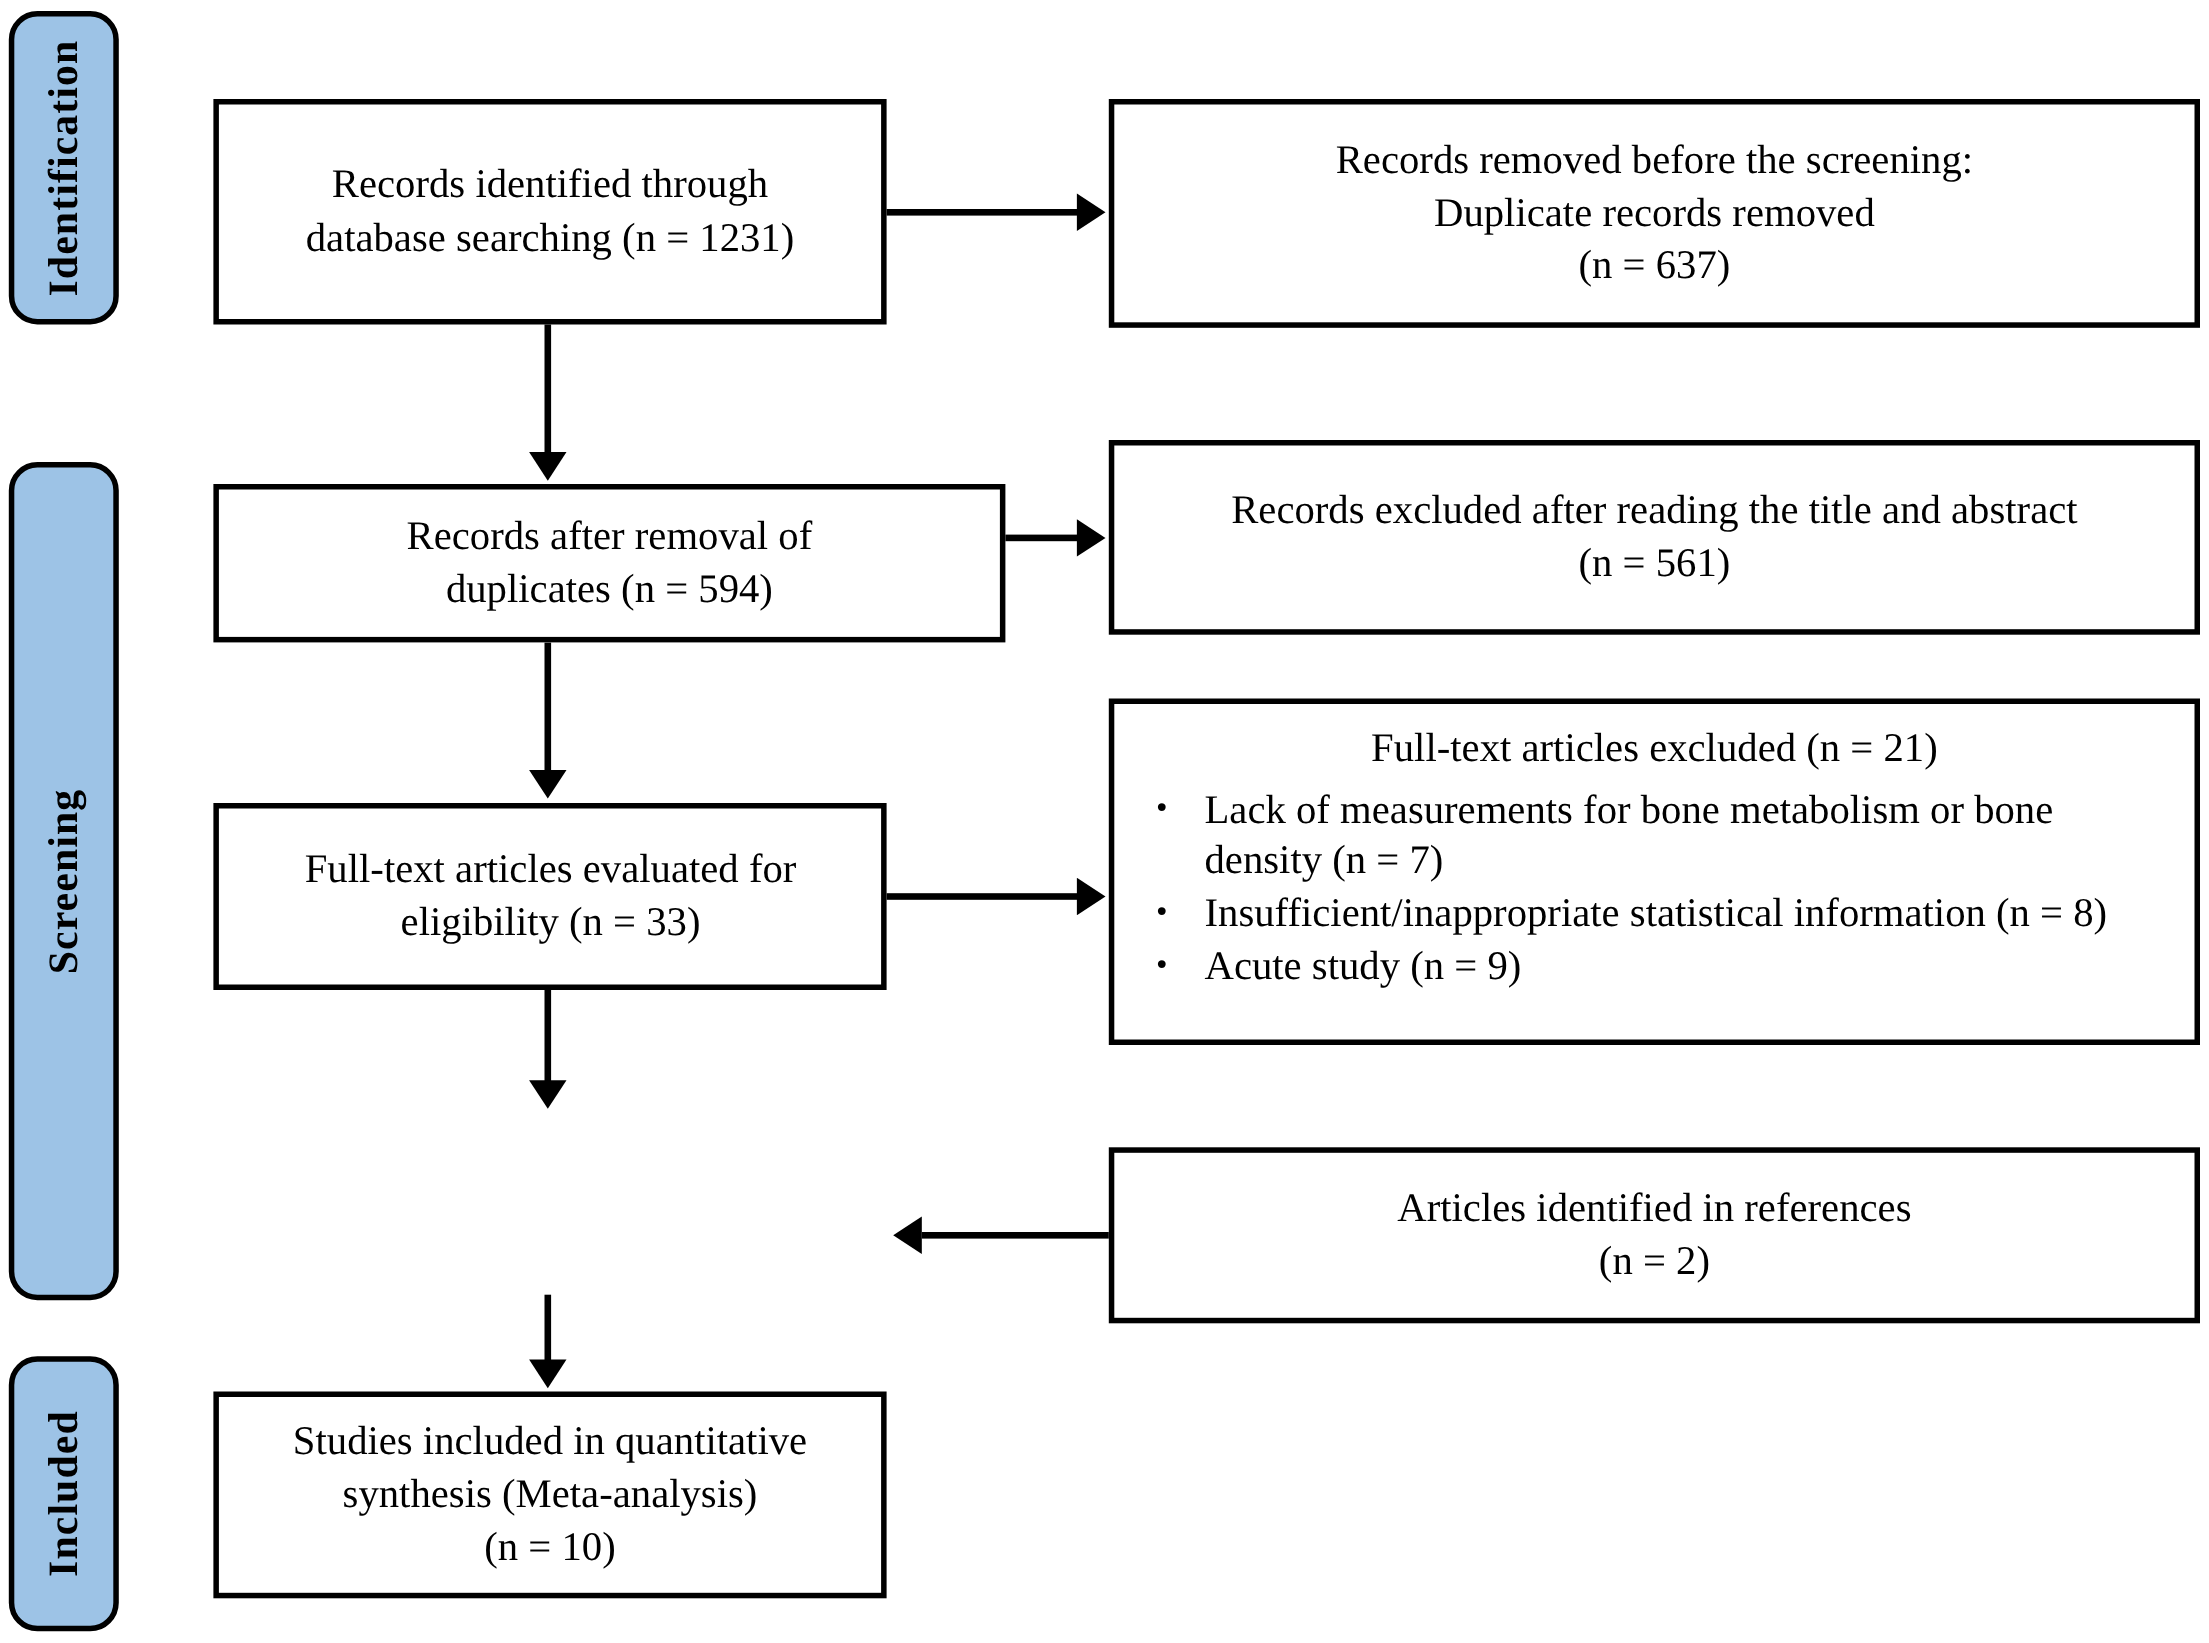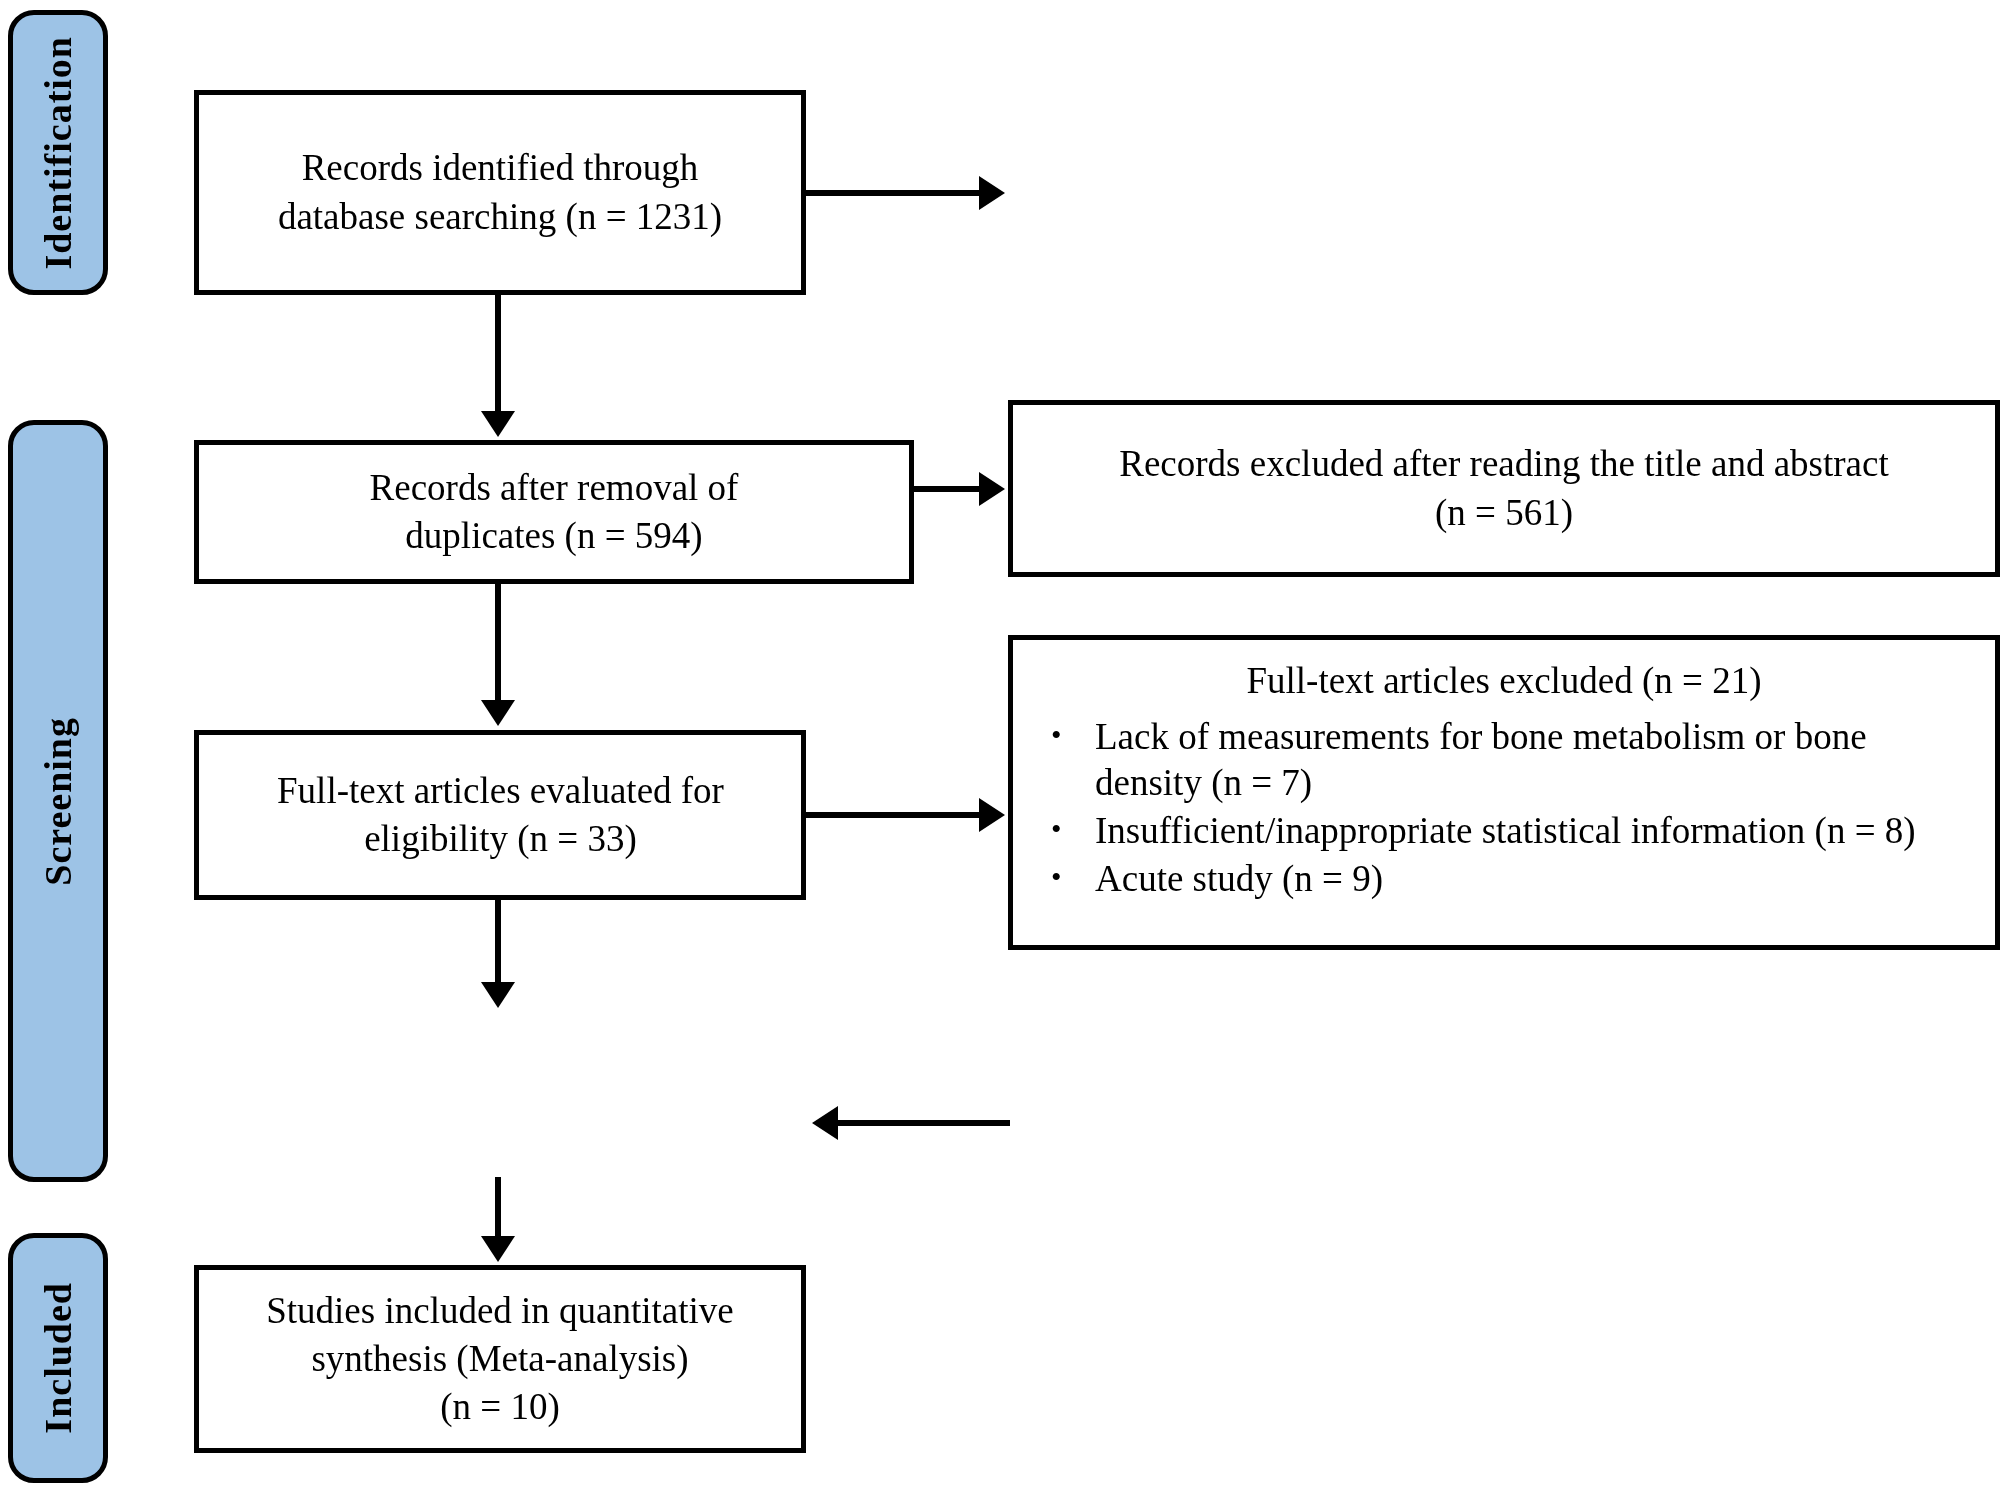--- a/index.html
+++ b/index.html
@@ -159,20 +159,25 @@
   <div class="arrow arrow-left" style="left:812px; top:1106px;"></div>
 
   <div class="line-v" style="left:495px; top:1177px; width:6px; height:62px;"></div>
   <div class="arrow arrow-down" style="left:481px; top:1236px;"></div>
 
   <div class="flow-box" style="left:194px; top:90px; width:612px; height:205px;">
     <div class="box-text">Records identified through
 database searching (n = 1231)</div>
   </div>
 
+  <div class="flow-box" style="left:1008px; top:90px; width:992px; height:208px;">
+    <div class="box-text">Records removed before the screening:
+Duplicate records removed
+(n = 637)</div>
+  </div>
 
   <div class="flow-box" style="left:194px; top:440px; width:720px; height:144px;">
     <div class="box-text">Records after removal of
 duplicates (n = 594)</div>
   </div>
 
   <div class="flow-box" style="left:1008px; top:400px; width:992px; height:177px;">
     <div class="box-text">Records excluded after reading the title and abstract
 (n = 561)</div>
   </div>
@@ -194,20 +199,24 @@
         <span>Insufficient/inappropriate statistical information (n = 8)</span>
       </li>
       <li class="excl-item">
         <span class="bullet">•</span>
         <span>Acute study (n = 9)</span>
       </li>
     </ul>
   </div>
 
 
+  <div class="flow-box" style="left:1008px; top:1043px; width:992px; height:160px;">
+    <div class="box-text">Articles identified in references
+(n = 2)</div>
+  </div>
 
   <div class="flow-box" style="left:194px; top:1265px; width:612px; height:188px;">
     <div class="box-text">Studies included in quantitative
 synthesis (Meta-analysis)
 (n = 10)</div>
   </div>
 
 </div>
 
 </body></html>

